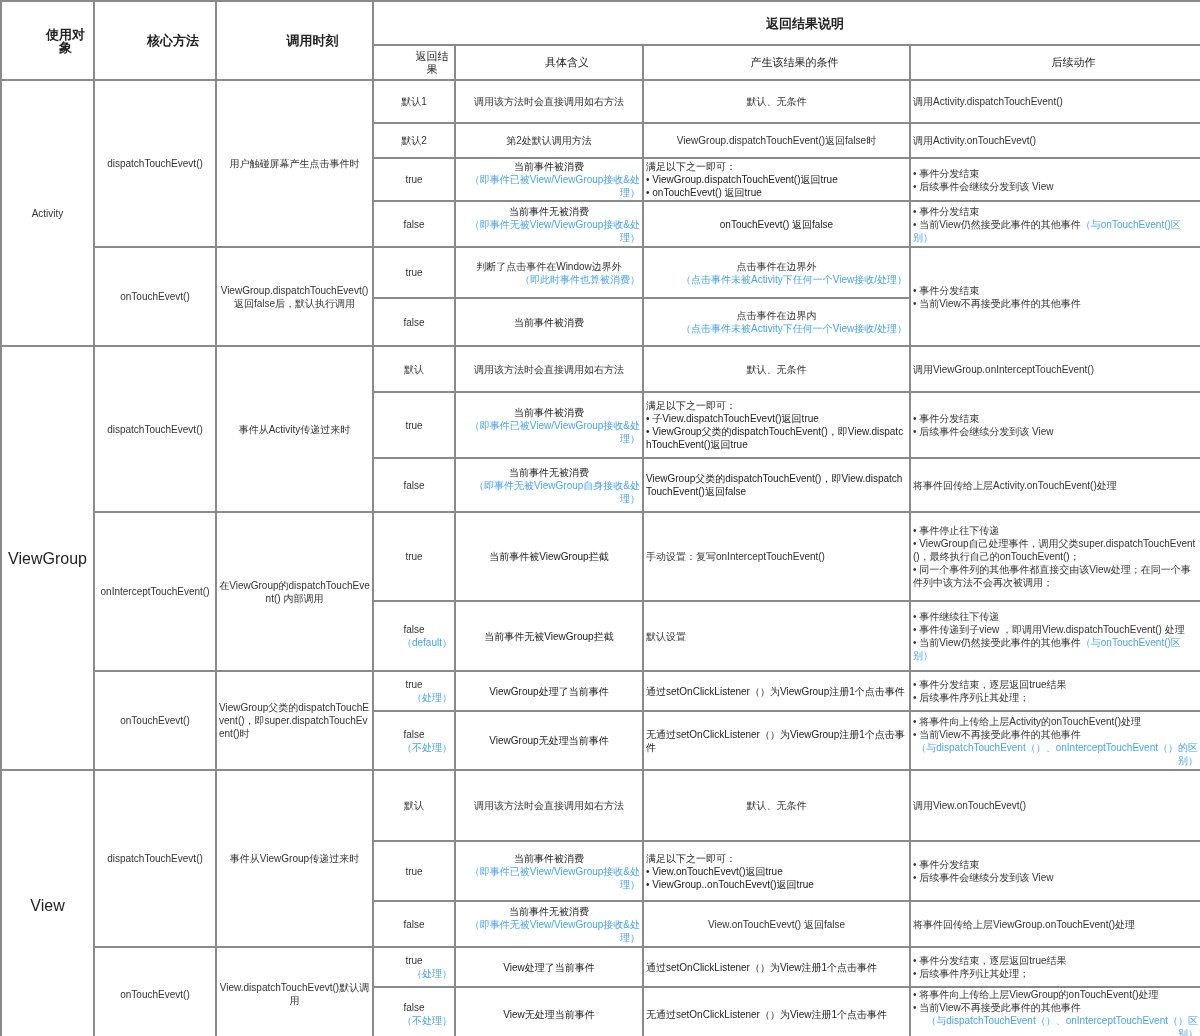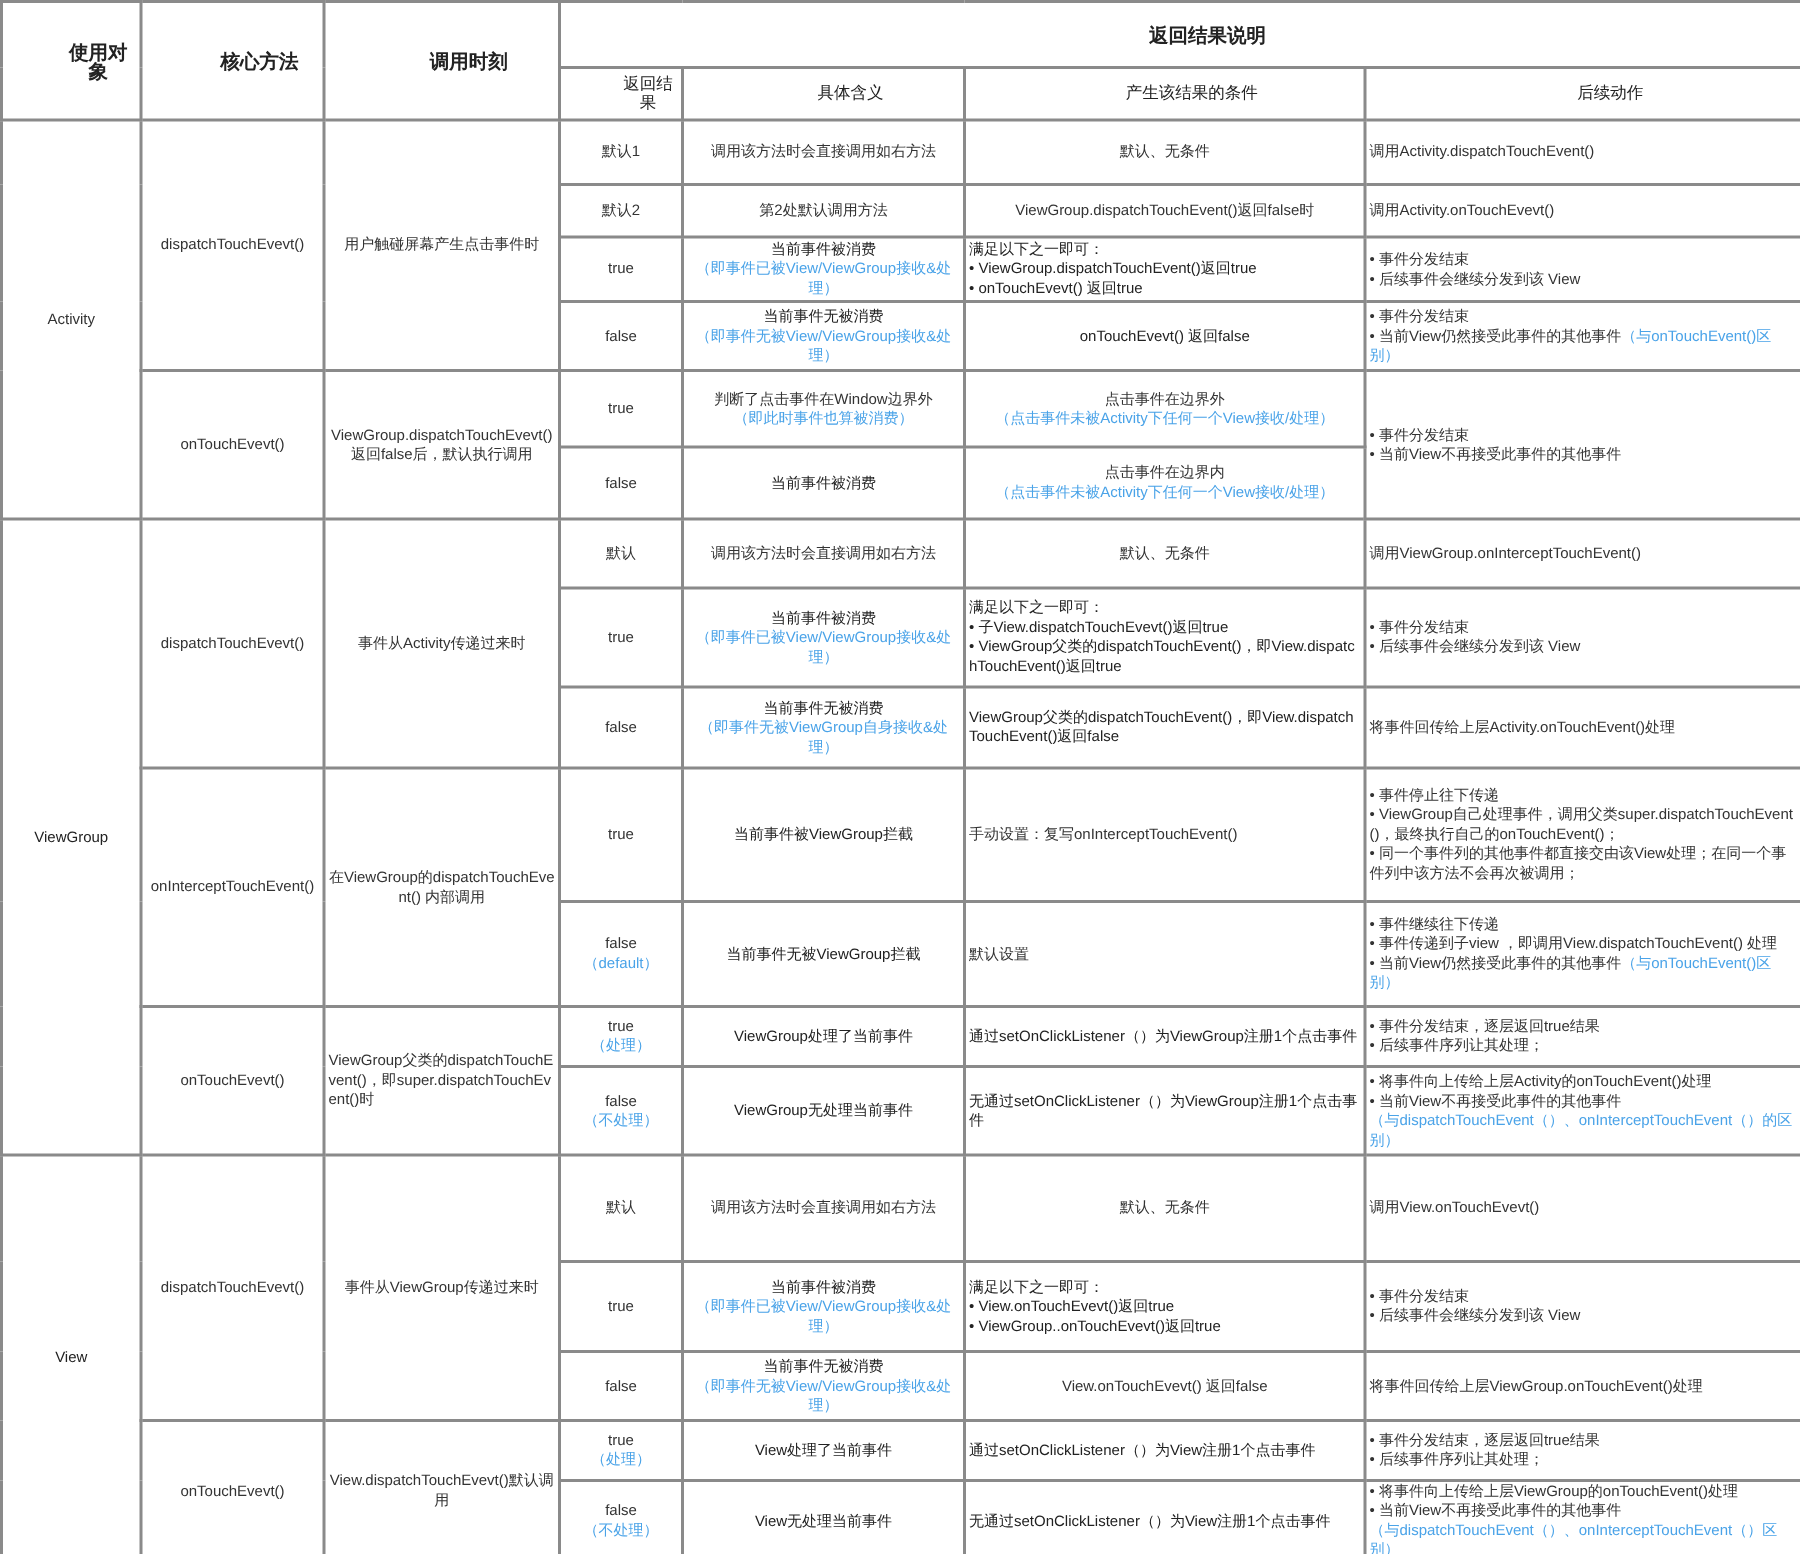--- a/index.html
+++ b/index.html
@@ -4,22 +4,22 @@
 <style>
   html, body { margin:0; padding:0; background:#ffffff; }
   body { width:1200px; height:1036px; overflow:hidden; font-family:"Liberation Sans","DejaVu Sans",sans-serif; color:#333; }
   table { border-collapse:collapse; table-layout:fixed; width:1200px; }
   td, th { border:2px solid #8a8a8a; font-size:10px; line-height:13px; padding:0 2px; vertical-align:middle; word-break:break-all; }
   th { font-weight:bold; color:#222;padding-left:38px; }
   .h1 { font-size:13px; }
   .h2 { font-size:11px; font-weight:normal; color:#222; }
   .c { text-align:center; }
   .l { text-align:left; }
-  .big { font-size:10px; color:#222; }
-  .blue { color:#4aa3e8; }
+  .big { font-size:16px; color:#222; }
+  .blue { color:#4aa3e8;text-align:right; }
   .dark { color:#222; }
   .bl { display:block; }
   .line { display:block; }
 </style>
 </head>
 <body>
 
 <table>
   <colgroup>
     <col style="width:93px">

